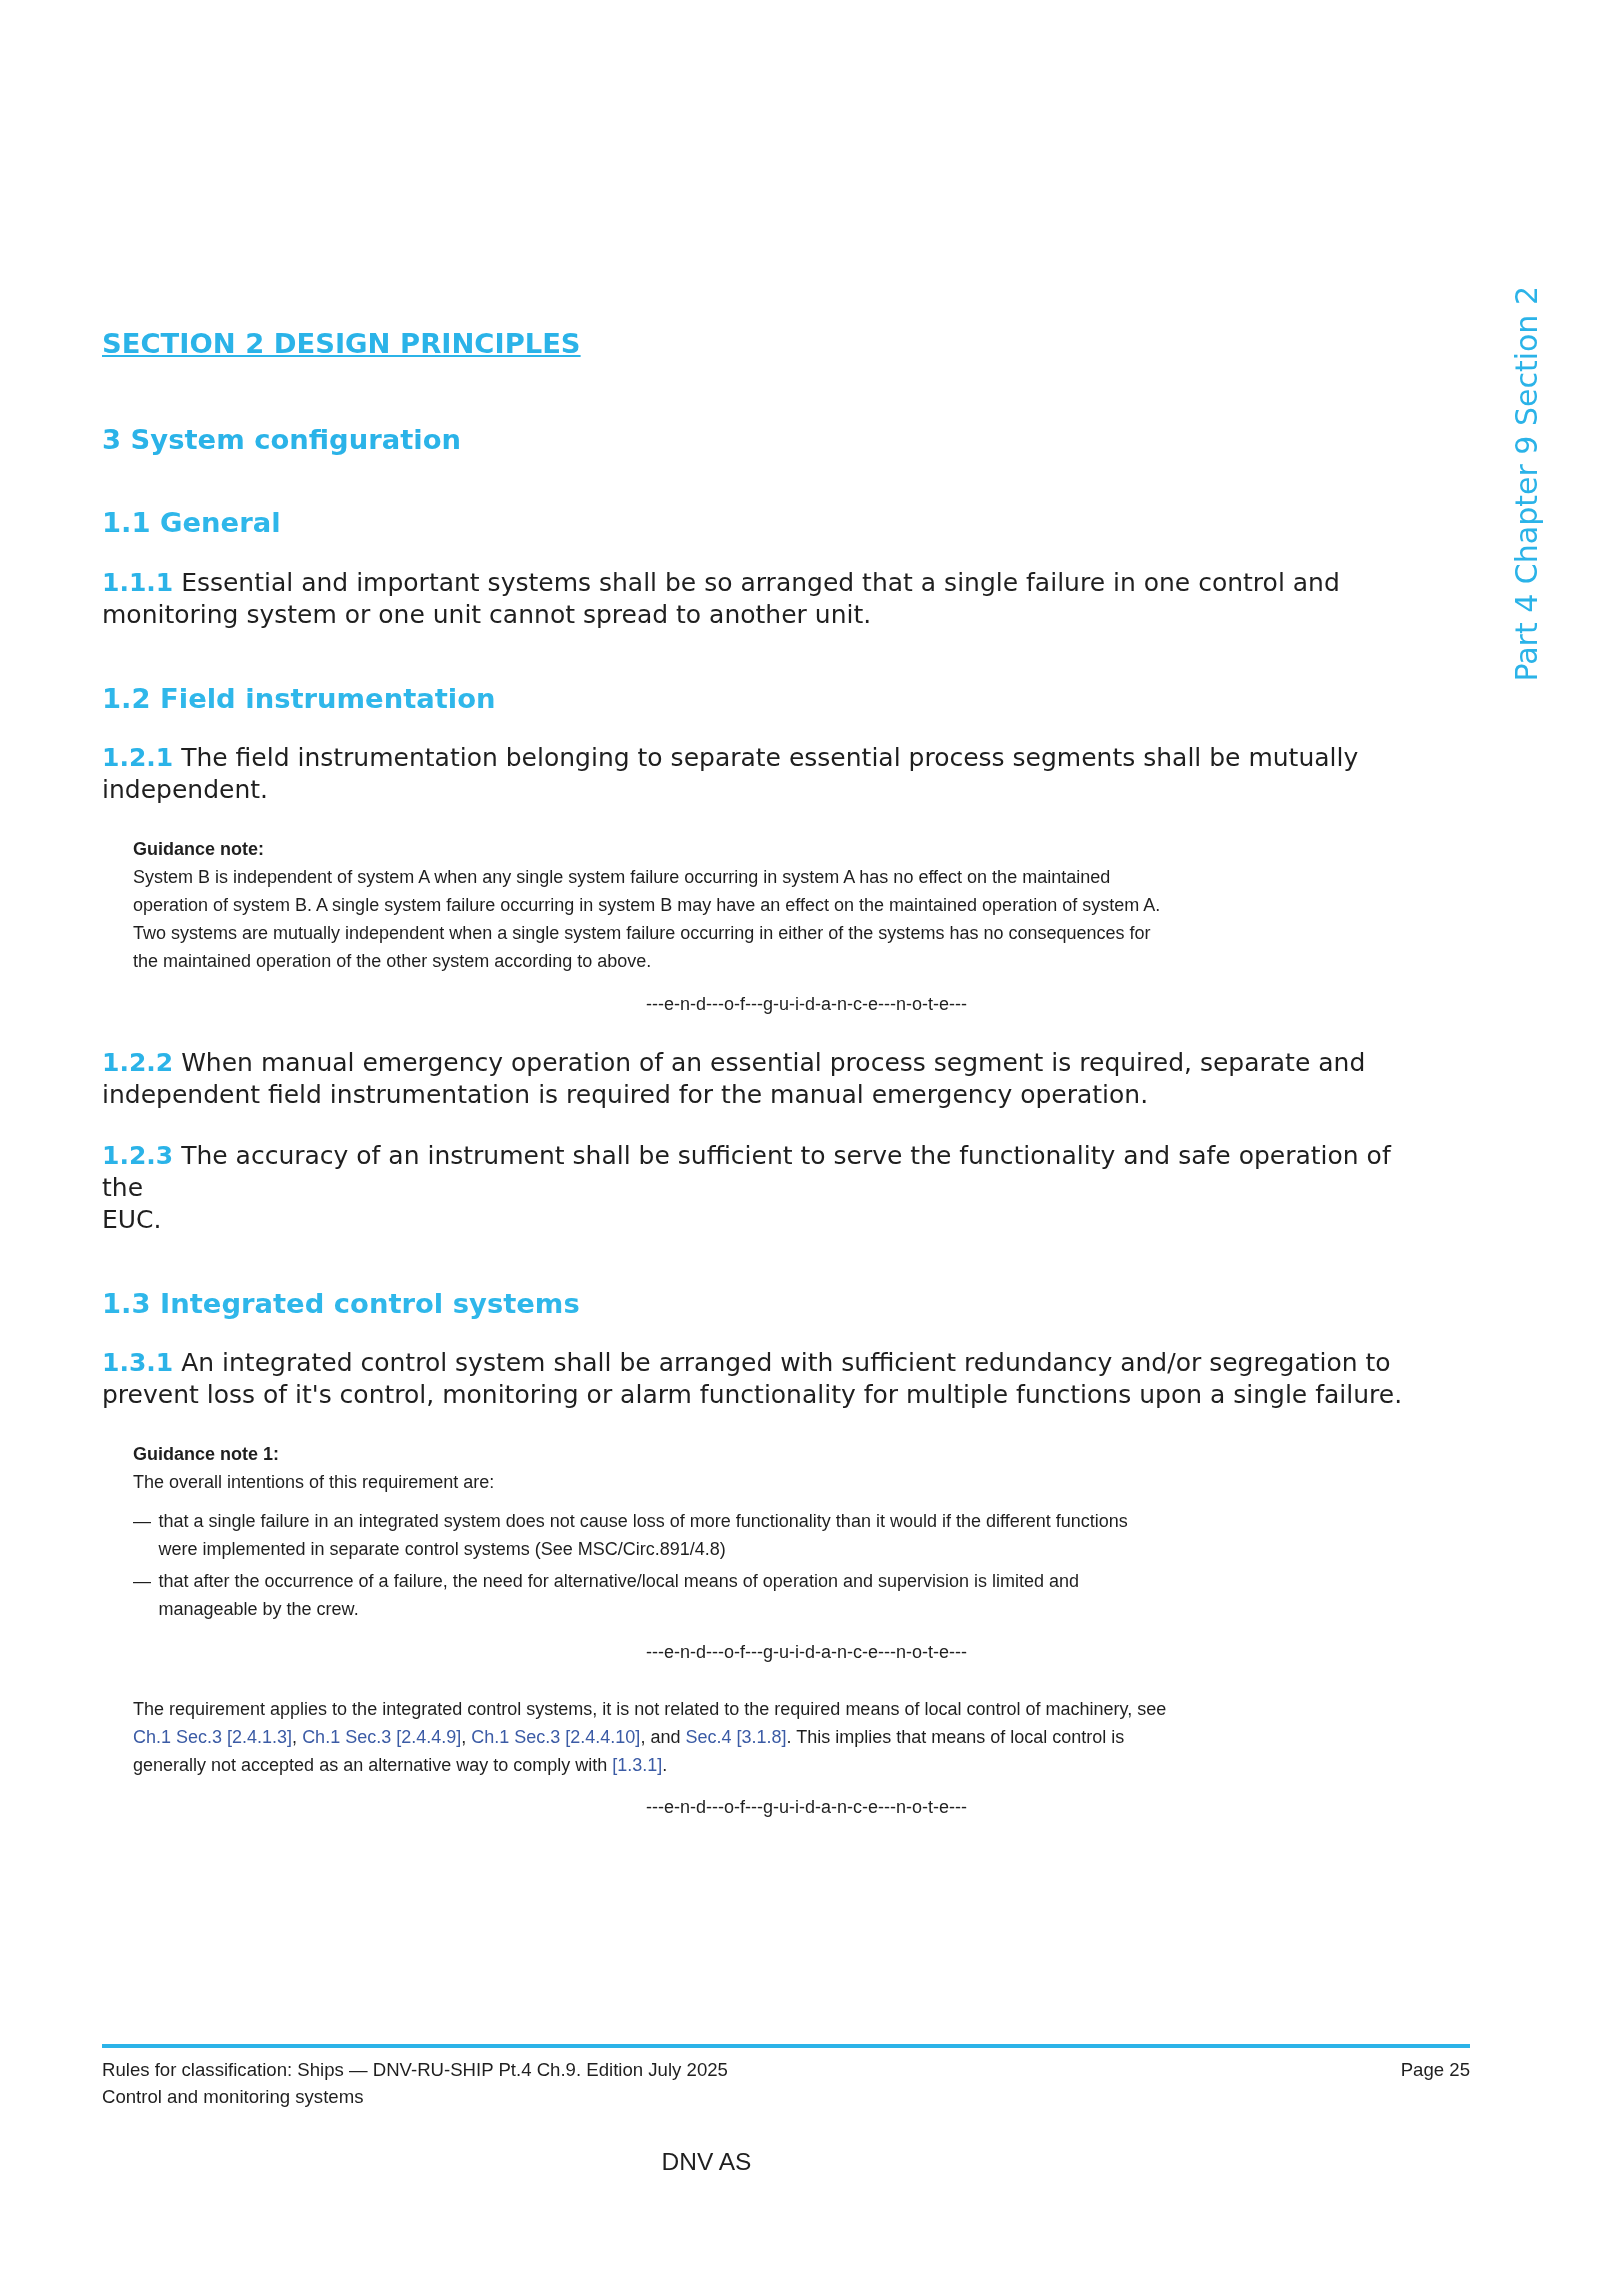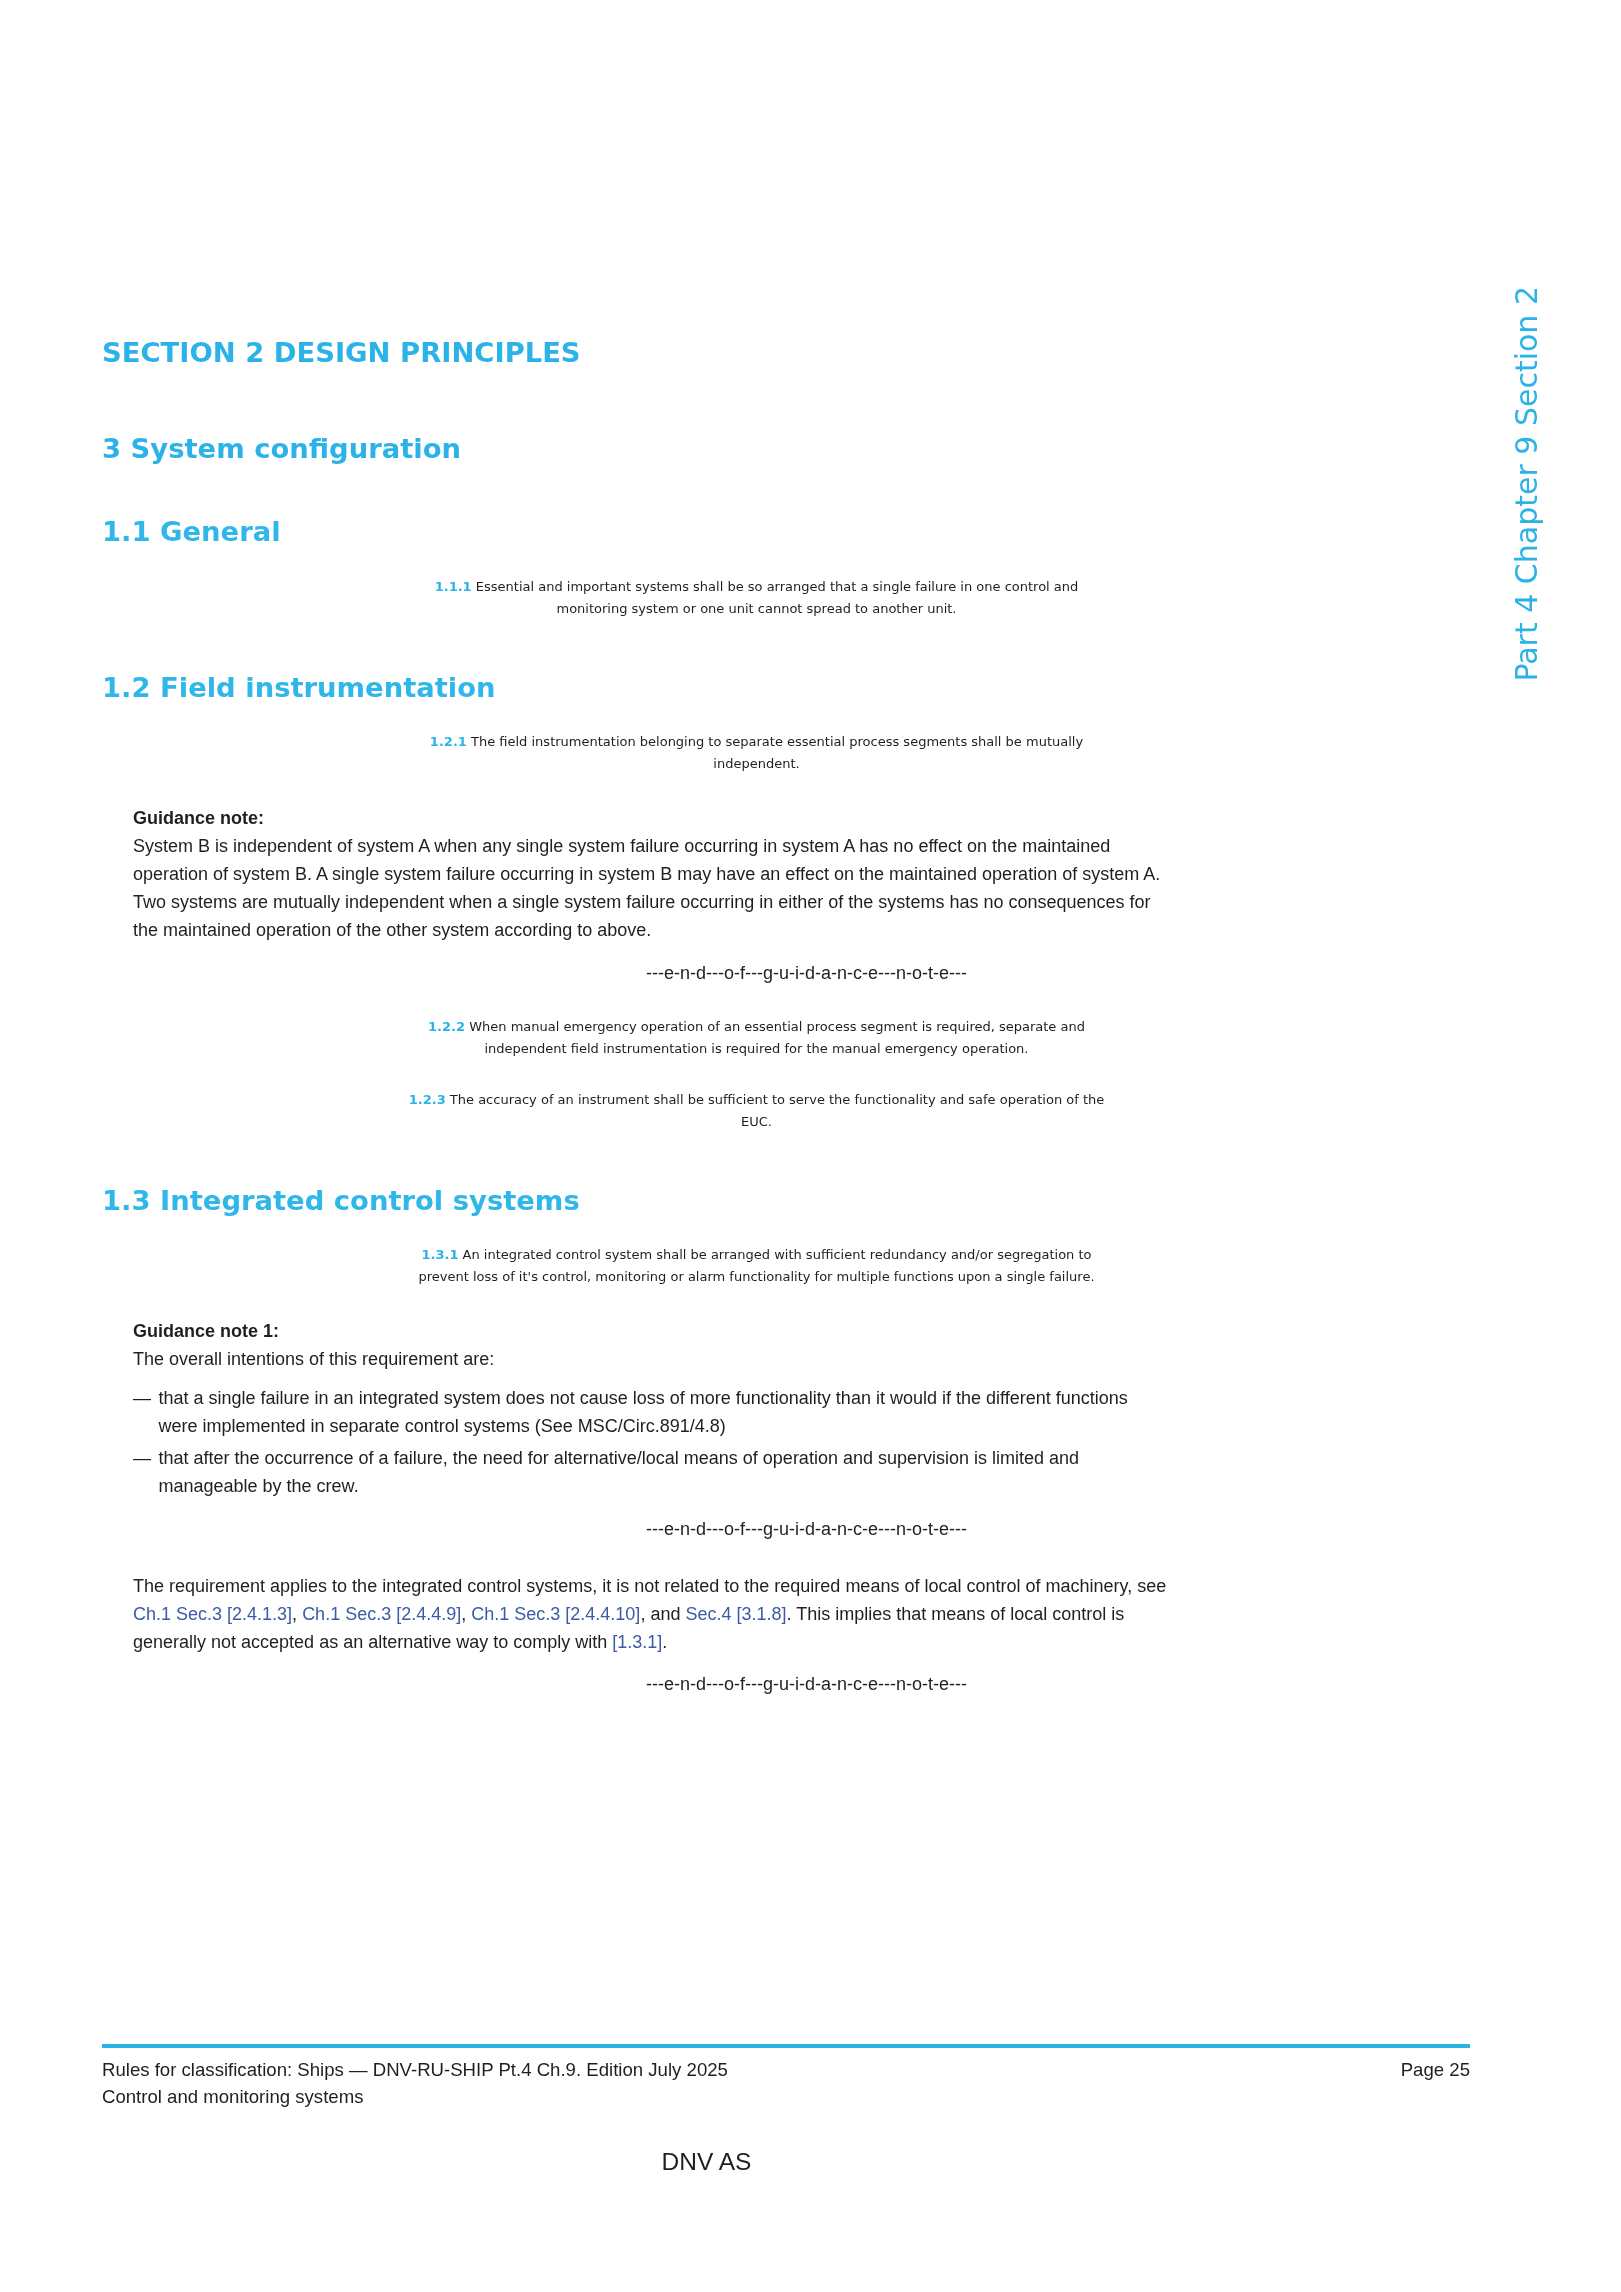--- a/index.html
+++ b/index.html
@@ -9,36 +9,35 @@
     background:#ffffff;
     font-family:"DejaVu Sans", sans-serif;
     color:#1f1f1f;
     overflow:hidden;
   }
   .content {
     position:absolute; left:102px; top:325px; width:1309px;
   }
   .h1 {
     font-size:27.4px; line-height:37px; font-weight:bold;
-    color:#2bb3e8; margin:9px 0 59px 0;
+    color:#2bb3e8; margin:0 0 59px 0;text-decoration:underline;
   }
   .h2 {
     font-size:27.4px; line-height:37px; font-weight:bold;
     color:#2bb3e8; margin:0 0 46px 0;
   }
   .h3 {
     font-size:27.4px; line-height:37px; font-weight:700;
     color:#2fb7ea; margin:49px 0 25.5px 0;
   }
   .h2 + .h3 { margin-top:0; }
   .para {
-    font-size:13px; line-height:22px;
+    font-size:25px; line-height:32px;
     margin:0 0 29px 0;
     white-space:pre-line;
-    text-align:center;
   }
   .para .num { color:#2bb3e8; font-weight:bold; white-space:normal; }
   .guidance {
     margin:27.4px 0 29px 31px;
     font-family:"Liberation Sans", sans-serif;
     font-size:18px; line-height:28px;
     color:#1f1f1f;
   }
   .guidance .glabel { font-weight:bold; }
   .guidance .gtext { white-space:pre-line; }

